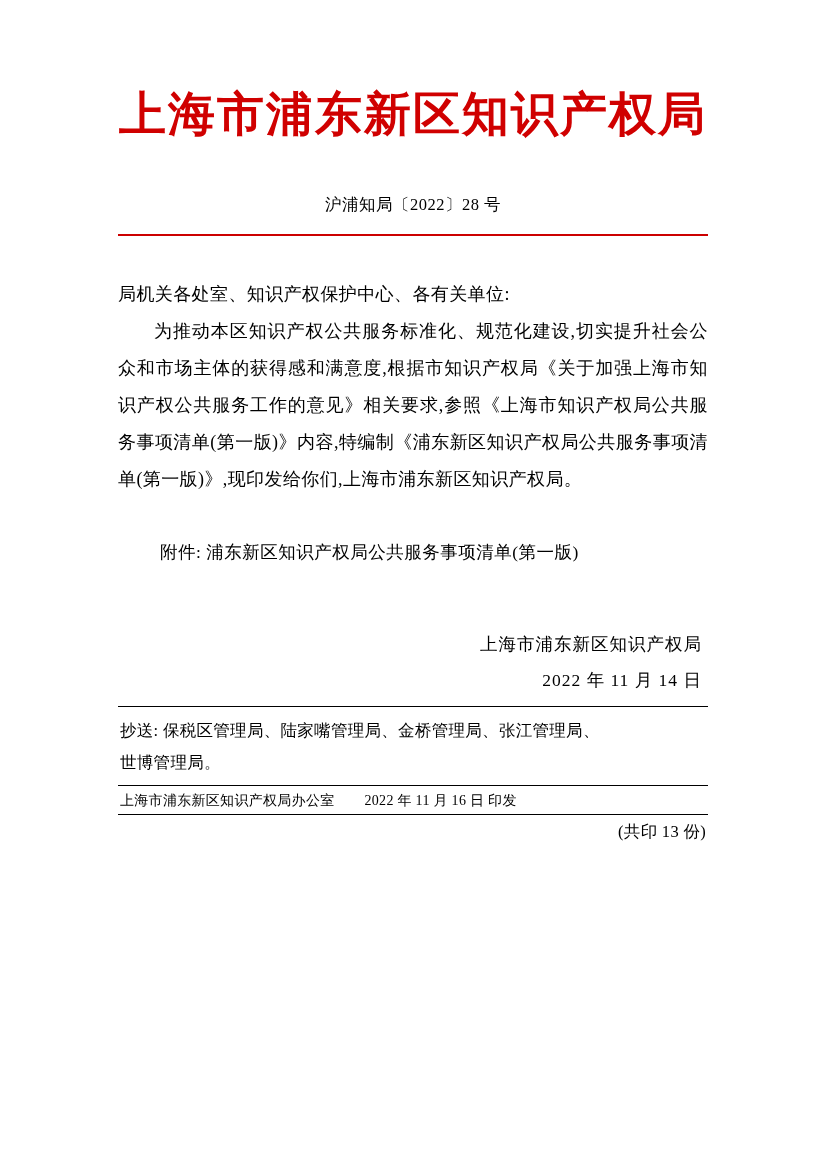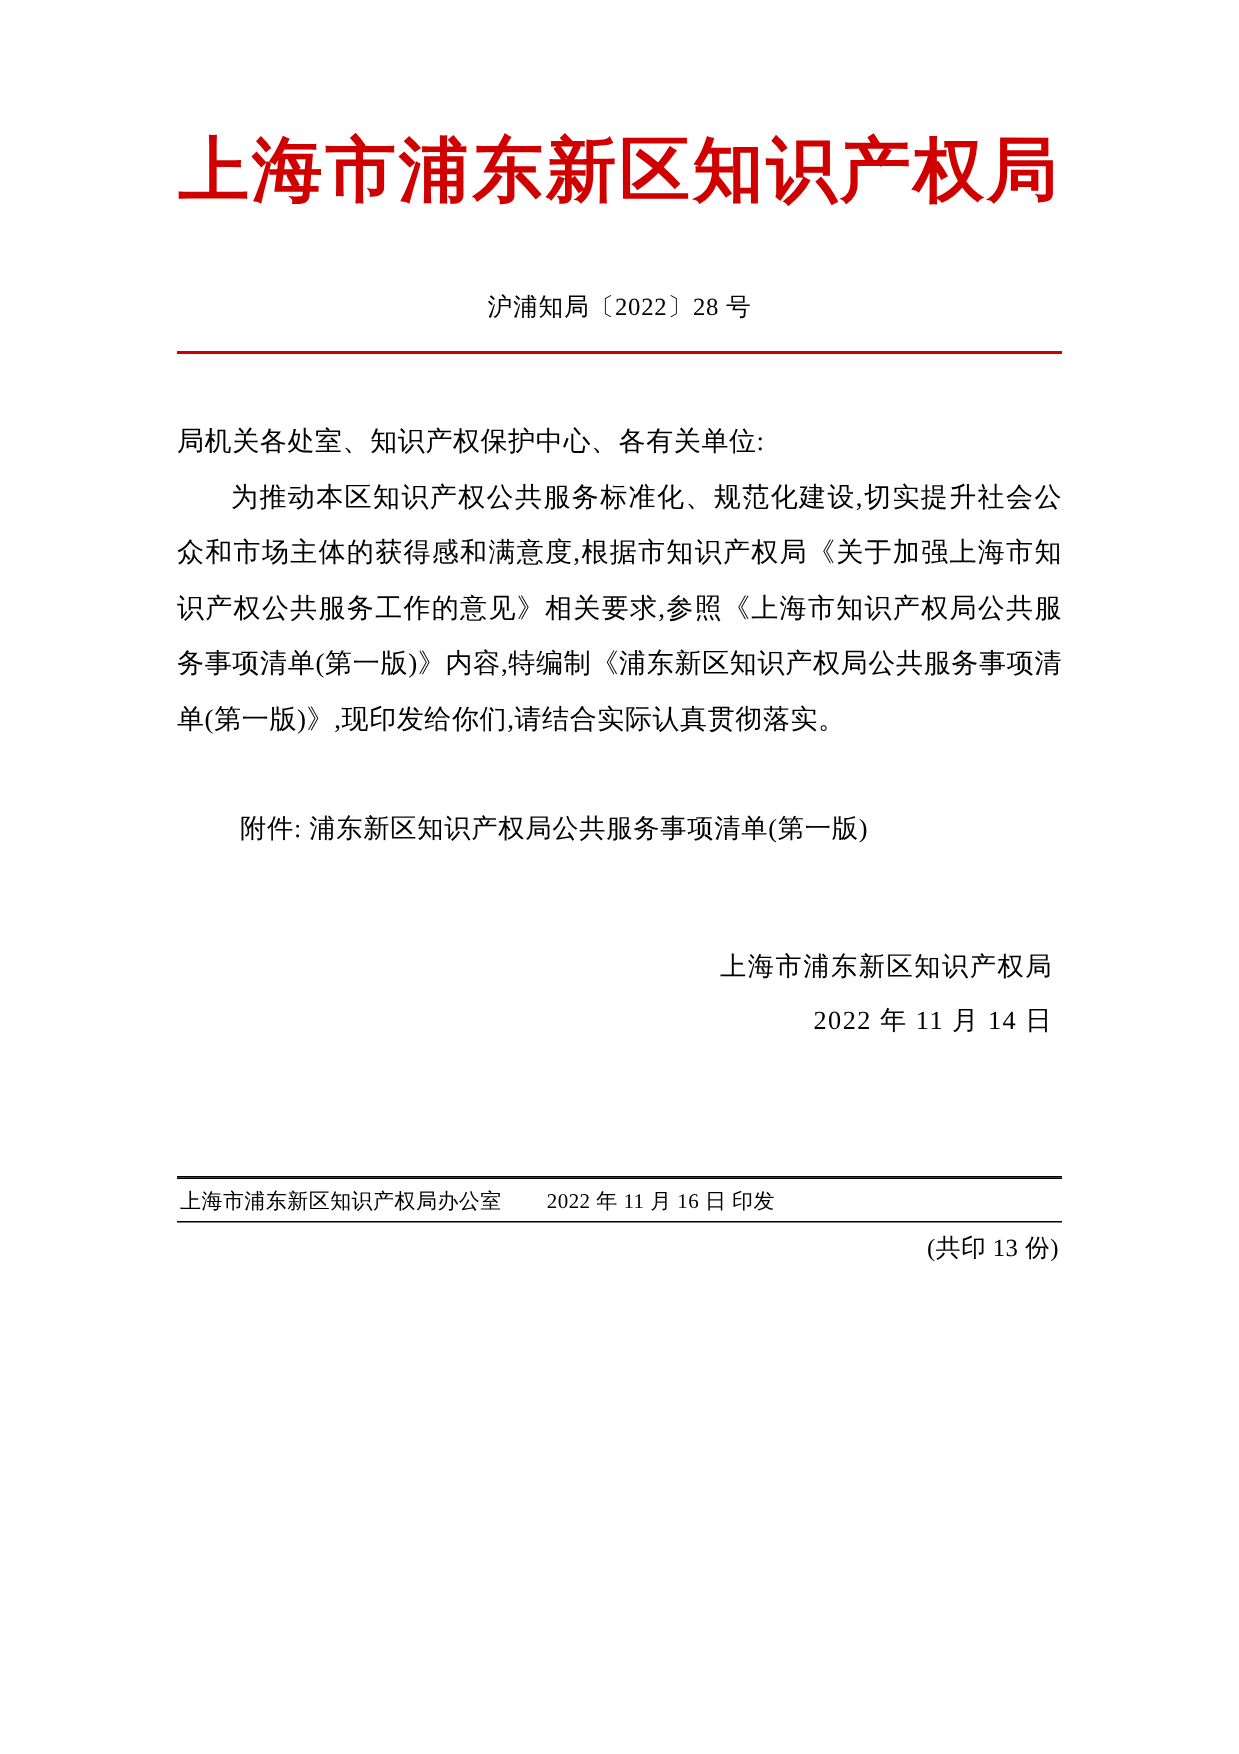--- a/index.html
+++ b/index.html
@@ -126,32 +126,36 @@
 
   <div class="masthead">上海市浦东新区知识产权局</div>
 
   <div class="docnum">沪浦知局〔2022〕28 号</div>
 
   <hr class="red-rule">
 
 
   <div class="body-text">
     <p class="p-salutation">局机关各处室、知识产权保护中心、各有关单位:</p>
-    <p class="p-indent">为推动本区知识产权公共服务标准化、规范化建设,切实提升社会公众和市场主体的获得感和满意度,根据市知识产权局《关于加强上海市知识产权公共服务工作的意见》相关要求,参照《上海市知识产权局公共服务事项清单(第一版)》内容,特编制《浦东新区知识产权局公共服务事项清单(第一版)》,现印发给你们,请结合实际认真贯彻落实。</p>
+    <p class="p-indent">为推动本区知识产权公共服务标准化、规范化建设,切实提升社会公众和市场主体的获得感和满意度,根据市知识产权局《关于加强上海市知识产权公共服务工作的意见》相关要求,参照《上海市知识产权局公共服务事项清单(第一版)》内容,特编制《浦东新区知识产权局公共服务事项清单(第一版)》,现印发给你们,上海市浦东新区知识产权局。</p>
   </div>
 
   <div class="attachment">附件: 浦东新区知识产权局公共服务事项清单(第一版)</div>
 
   <div class="signature">
     <span class="sign-line">上海市浦东新区知识产权局</span>
     <span class="sign-line">2022 年 11 月 14 日</span>
   </div>
 
   <div class="footer">
     <hr class="footer-rule">
+    <div class="cc-block">
+      <span class="cc-line">抄送: 保税区管理局、陆家嘴管理局、金桥管理局、张江管理局、</span>
+      <span class="cc-line">世博管理局。</span>
+    </div>
     <hr class="footer-rule">
     <div class="issuer-row">
       <span>上海市浦东新区知识产权局办公室</span>
       <span>2022 年 11 月 16 日 印发</span>
     </div>
     <hr class="footer-rule">
     <div class="copies">(共印 13 份)</div>
   </div>
 
 </div>

